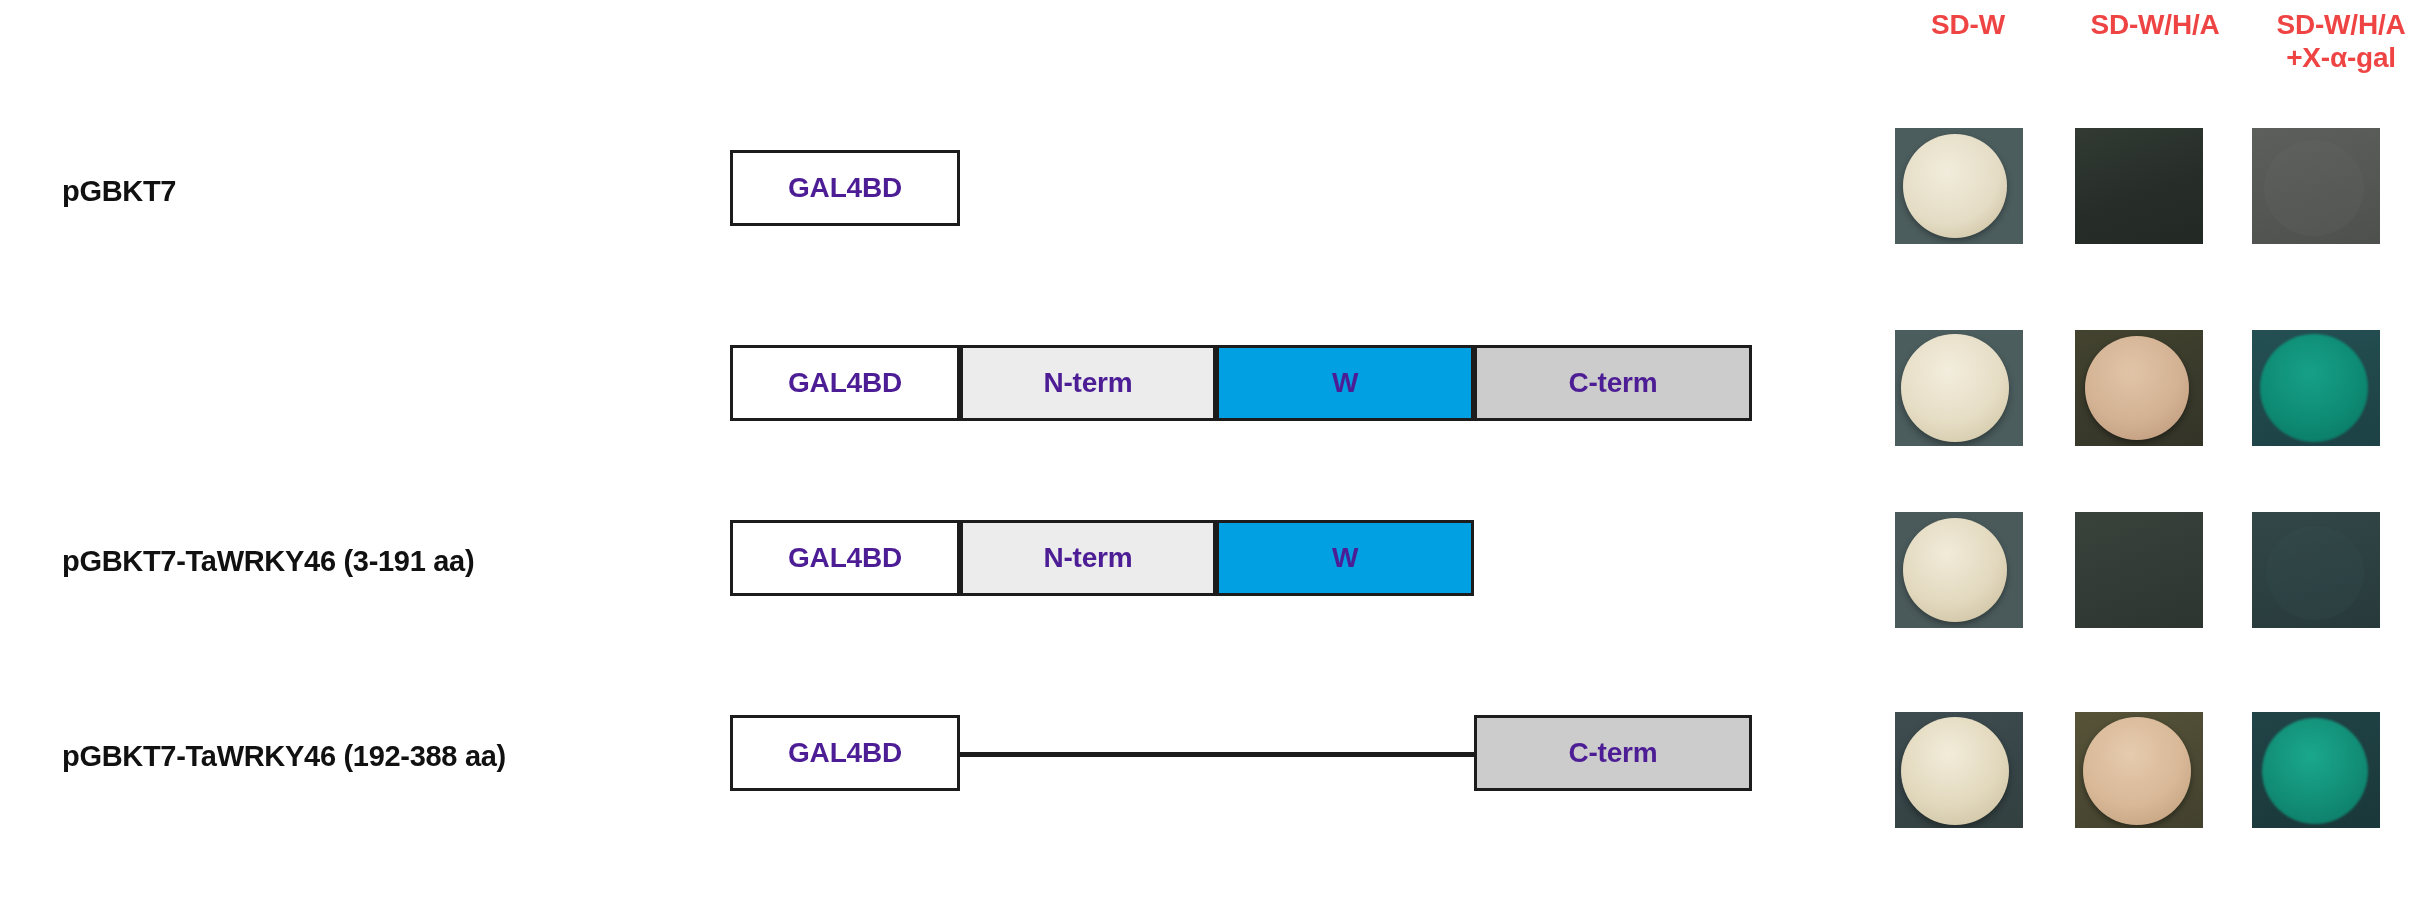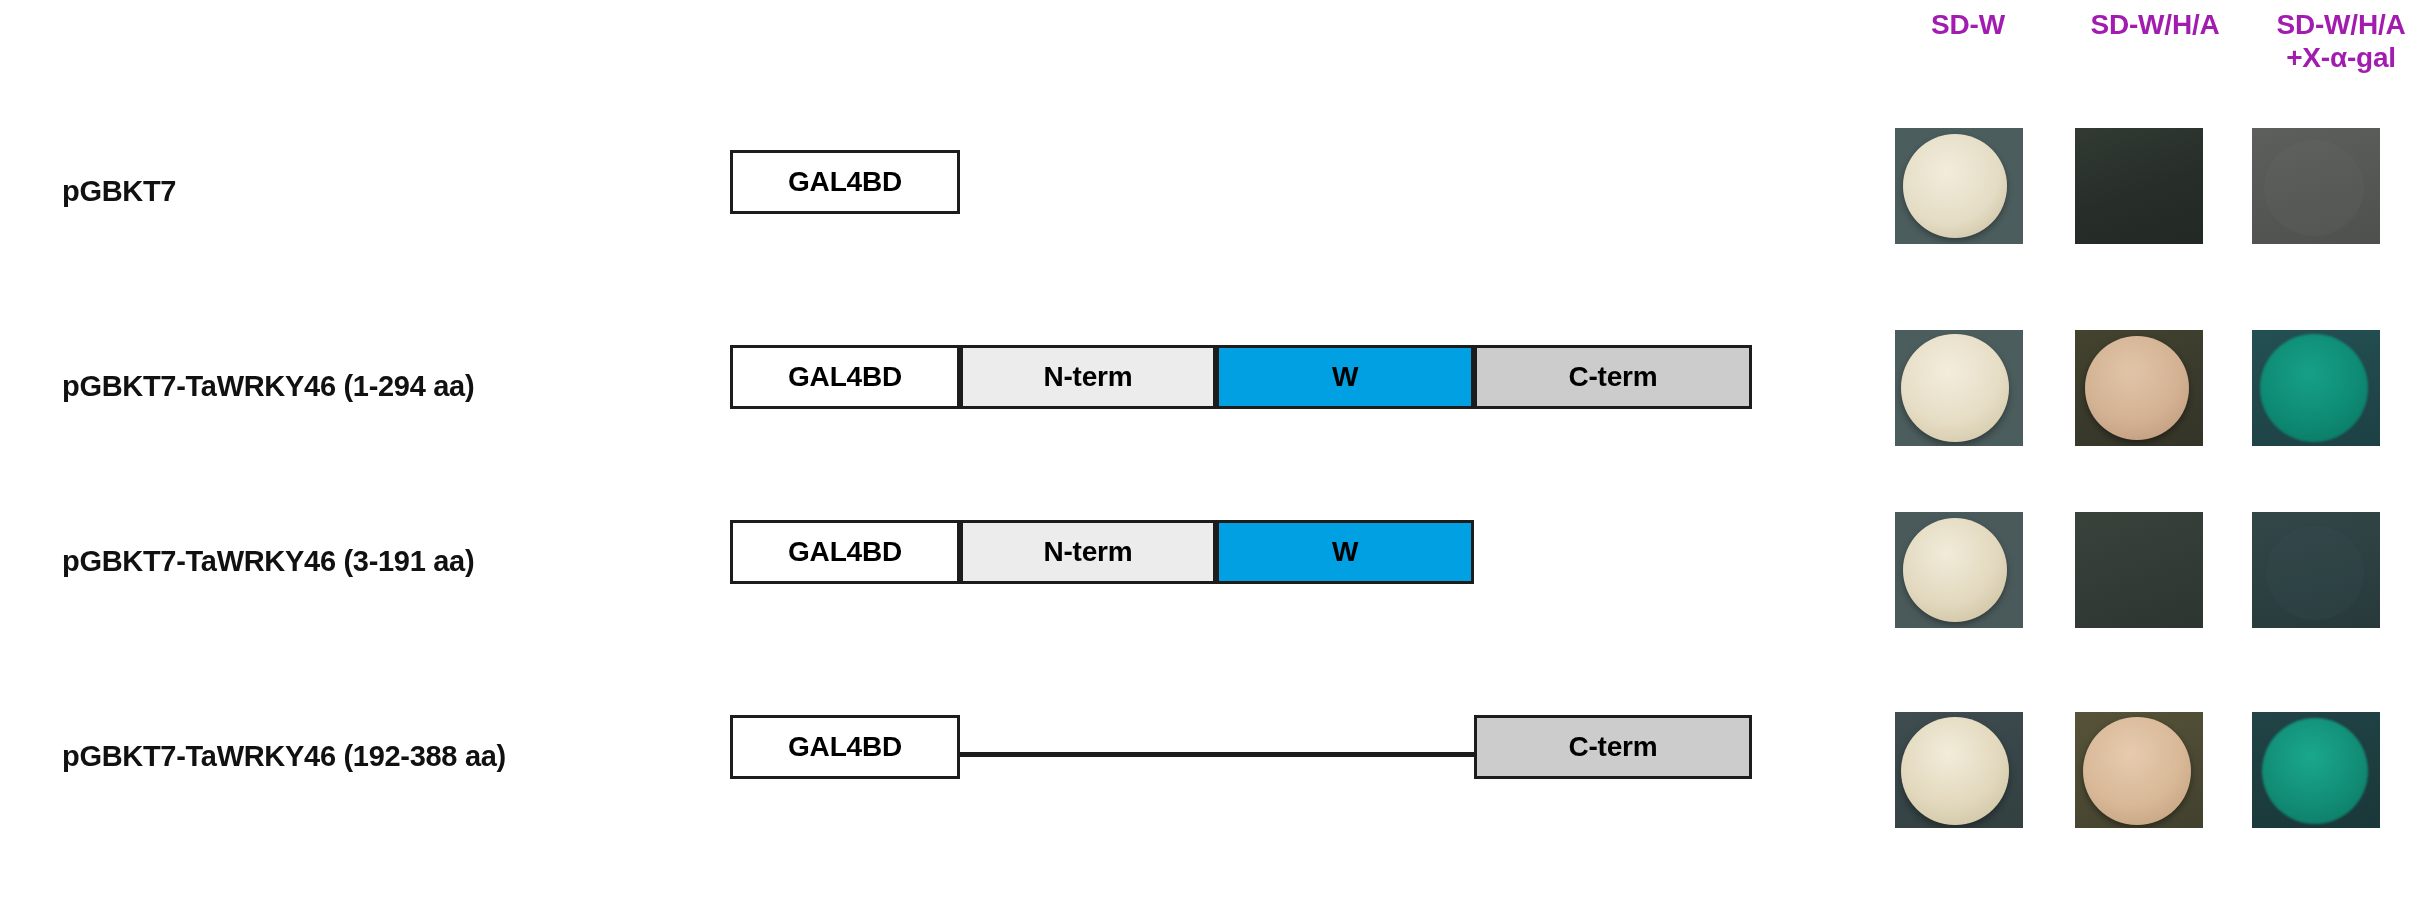--- a/index.html
+++ b/index.html
@@ -35,21 +35,21 @@
   }
   .col-header {
     position: absolute;
     top: 0;
     font-size: 28px;
     font-weight: bold;
     line-height: 1.18;
     text-align: center;
     letter-spacing: -0.2px;
     white-space: pre-line;
-    color: #a21caf;
+    color: #ef4444;
   }
   .col-header.c1 { left: 0px;   width: 180px; }
   .col-header.c2 { left: 184px; width: 186px; }
   .col-header.c3 { left: 370px; width: 186px; }
 
   
   .row-label {
     position: absolute;
     left: 62px;
     font-size: 29px;
@@ -61,30 +61,30 @@
 
   
   .schematic {
     position: absolute;
     left: 730px;
     height: 76px;
   }
   .dom {
     position: absolute;
     top: 0;
-    height: 64px;
+    height: 76px;
     box-sizing: border-box;
     border: 3px solid #1c1c1c;
     display: flex;
     align-items: center;
     justify-content: center;
     font-size: 28px;
     font-weight: bold;
     letter-spacing: -0.2px;
-    color: #000000;
+    color: #4c1d95;
   }
   .dom.gal4bd { background: #ffffff; }
   .dom.nterm  { background: #ececec; }
   .dom.w      { background: #00a0e3; }
   .dom.cterm  { background: #cccccc; text-align: right; }
 
   
   .linker {
     position: absolute;
     height: 5px;
@@ -136,21 +136,20 @@
   </div>
   <div class="plate" style="left:2075px; top:128px;">
     <div class="medium" style="background:linear-gradient(160deg,#323a33 0%,#272e2a 55%,#222824 100%);"></div>
 
   </div>
   <div class="plate" style="left:2252px; top:128px;">
     <div class="medium" style="background:linear-gradient(165deg,#5d5f5d 0%,#555755 55%,#4e504e 100%);"></div>
     <div class="ghost" style="left:12px; top:12px; width:100px; height:96px; background:#6d6f6d;"></div>
   </div>
 
-  <div class="row-label" style="top:370px;">pGBKT7-TaWRKY46 (1-294 aa)</div>
   <div class="schematic" style="top:345px; width:1022px;">
     <div class="dom gal4bd" style="left:0px;   width:230px;">GAL4BD</div>
     <div class="dom nterm" style="left:230px; width:256px;">N-term</div>
     <div class="dom w" style="left:486px; width:258px;">W</div>
     <div class="dom cterm" style="left:744px; width:278px;">C-term</div>
   </div>
   <div class="plate" style="left:1895px; top:330px;">
     <div class="medium" style="background:#4c5d5e;"></div>
     <div class="colony" style="left:6px; top:4px; width:108px; height:108px; background:radial-gradient(circle at 44% 34%, #f3eddd 0%, #e6ddc5 55%, #d3c8a9 86%, #bdb293 100%); box-shadow:0 4px 7px rgba(0,0,0,0.35);"></div>
   </div>

